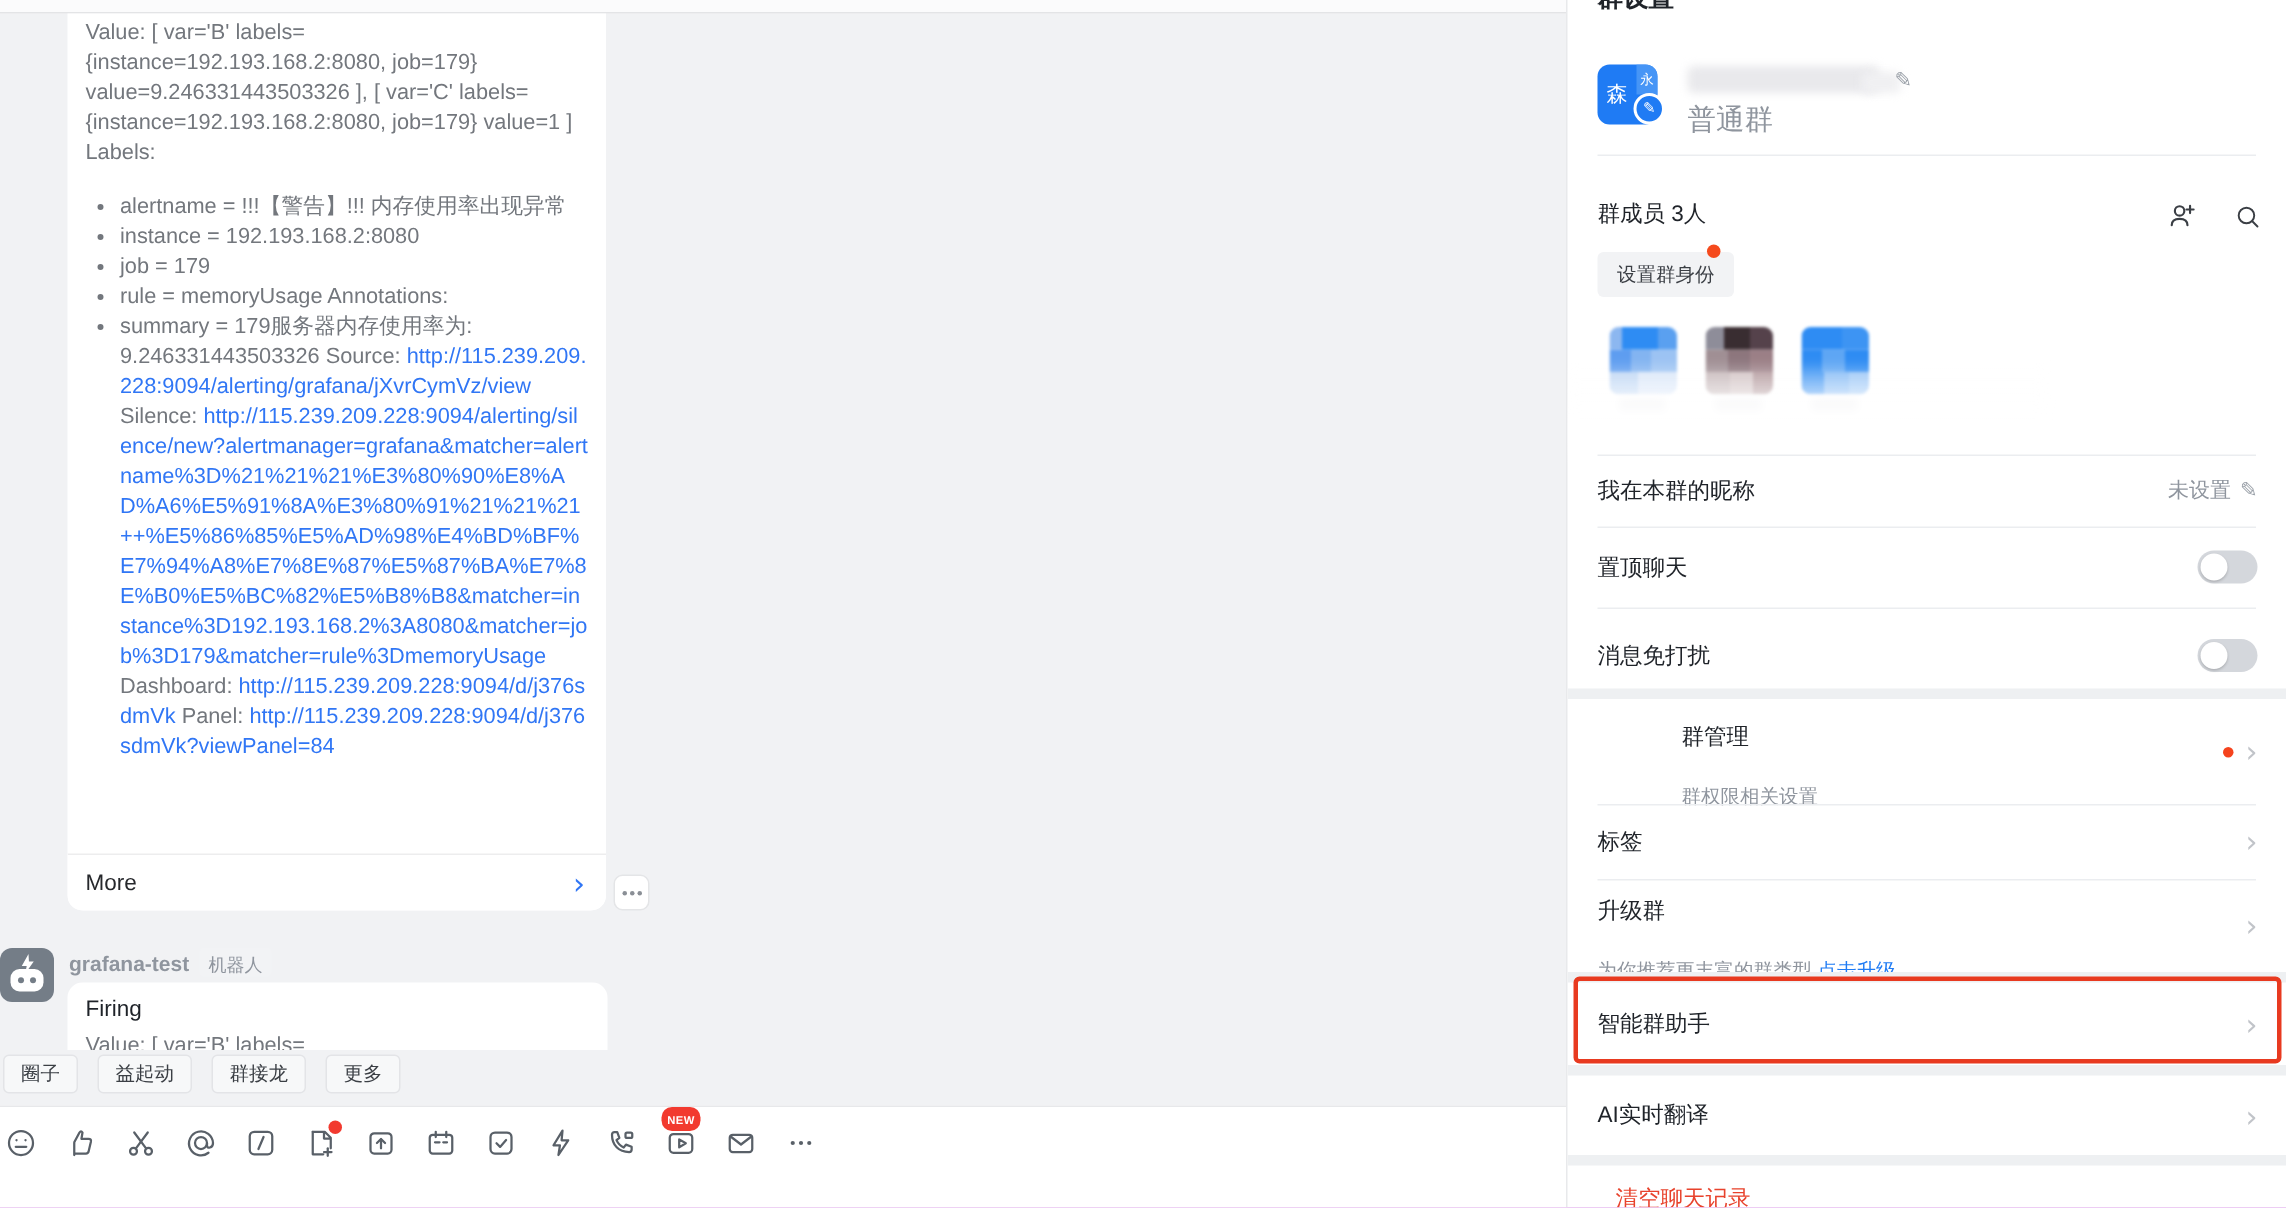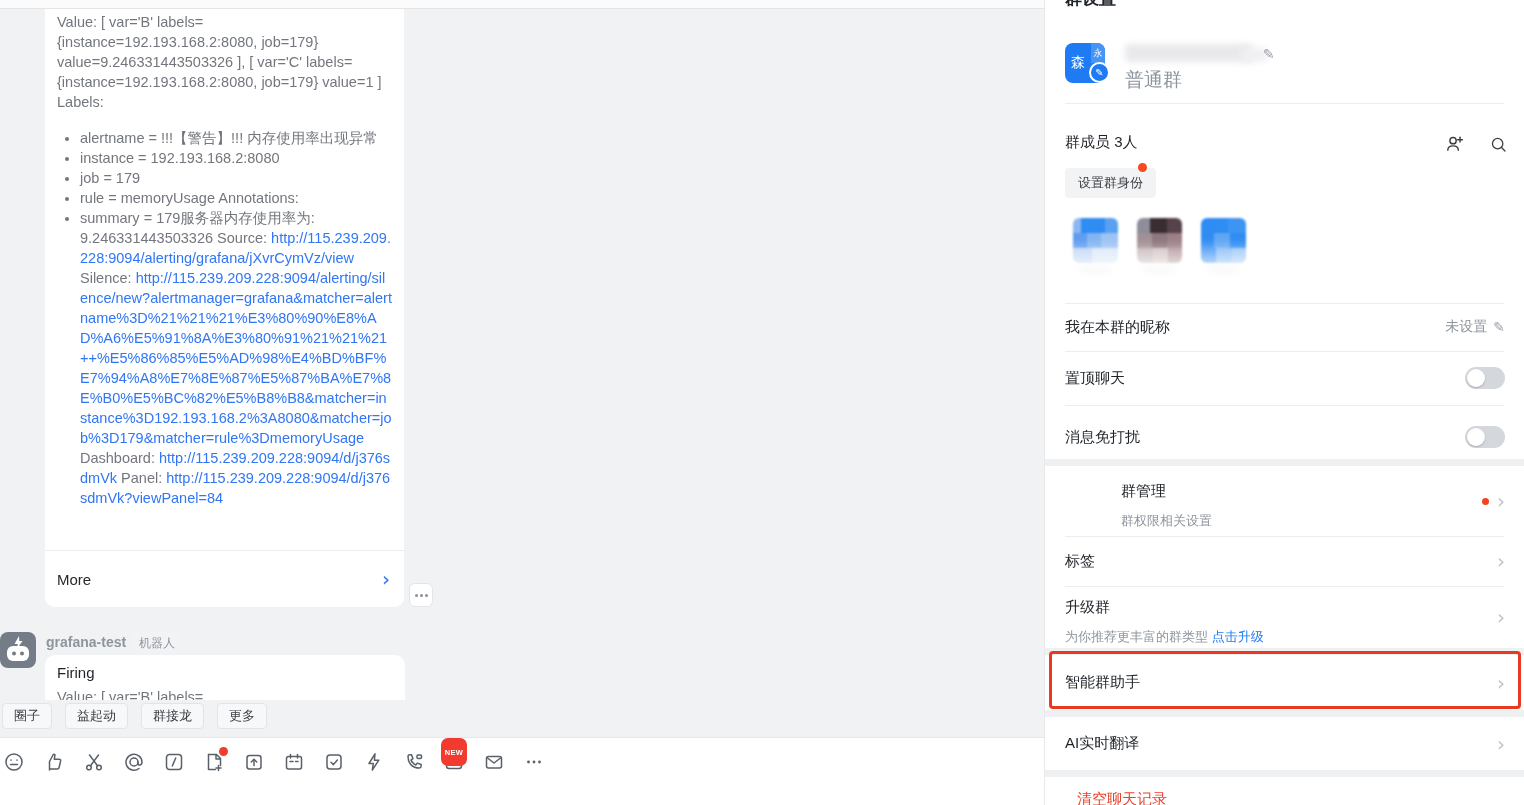--- a/index.html
+++ b/index.html
@@ -11,21 +11,21 @@
   .chat { position:absolute; left:0; top:0; width:1044px; height:805px; background:#f1f2f4; }
   .chat-topstrip { position:absolute; left:0; top:0; width:1044px; height:9px; background:#fbfbfc; border-bottom:1px solid #e3e4e6; }
 
   .bubble1 { position:absolute; left:45px; top:9px; width:359px; height:598px; background:#fff; border-radius:0 0 10px 10px; overflow:hidden; }
   .bubble1-content { position:absolute; left:0; top:0; right:0; bottom:41px; padding:3px 12px 0 12px; overflow:hidden;
                      font-size:14.5px; line-height:20px; color:#73777d; }
   .bubble1-content .vline { word-break:break-all; }
   .bubble1-content ul { margin-top:16px; padding-left:23px; }
   .bubble1-content li { line-height:20px; word-break:break-word; }
   .bubble1-content a { color:#3076f5; text-decoration:none; word-break:break-all; }
-  .more-row { position:absolute; left:0; bottom:0; width:100%; height:57px; border-top:1px solid #ededee; background:#fff;
+  .more-row { position:absolute; left:0; bottom:0; width:100%; height:38px; border-top:1px solid #ededee; background:#fff;
               display:flex; align-items:center; justify-content:space-between; padding:0 14px 0 12px; }
   .more-label { font-size:15px; color:#26282c; }
   .chev { font-size:20px; line-height:1; color:#c1c4c9; font-family:"DejaVu Sans",sans-serif; }
   .chev.blue { color:#3076f5; }
 
   .msg-more-btn { position:absolute; left:409px; top:583px; width:24px; height:24px; background:#fff; border:1px solid #e4e5e7;
                   border-radius:6px; display:flex; align-items:center; justify-content:center; gap:2px; }
   .msg-more-btn i { width:3px; height:3px; border-radius:50%; background:#8a8f96; }
 
   .robot-avatar { position:absolute; left:0; top:632px; width:36px; height:36px; border-radius:8px; background:#747d87; overflow:hidden; }
@@ -39,21 +39,21 @@
   .tabs-row { position:absolute; left:2px; top:703px; display:flex; gap:13px; }
   .tab-btn { height:26px; padding:0 11px; background:#f7f8f9; border:1px solid #e3e4e7; border-radius:4px;
              display:flex; align-items:center; font-size:13px; color:#3b3f45; }
 
   .composer { position:absolute; left:0; top:737px; width:1044px; height:68px; background:#fff; border-top:1px solid #e7e8ea; }
   .icon-row { position:absolute; left:2px; top:12px; display:flex; gap:16px; }
   .ticon { position:relative; width:24px; height:24px; display:flex; align-items:center; justify-content:center; }
   .ticon svg { stroke:#596068; fill:none; stroke-width:1.5; stroke-linecap:round; stroke-linejoin:round; }
   .reddot { position:absolute; border-radius:50%; background:#f23a2f; }
   .dot-doc { right:-2px; top:-3px; width:9px; height:9px; }
-  .new-badge { position:absolute; left:-1px; top:-12px; min-width:26px; height:28px; padding:0 3px; background:#f23a2f; border-radius:7px;
+  .new-badge { position:absolute; left:-1px; top:-12px; min-width:26px; height:16px; padding:0 3px; background:#f23a2f; border-radius:7px;
                color:#fff; font-size:7.5px; font-weight:bold; display:flex; align-items:center; justify-content:center; letter-spacing:.3px; }
 
   
   .panel { position:absolute; left:1044px; top:0; width:480px; height:805px; background:#fff; border-left:1px solid #e8e9eb; overflow:hidden; }
   .panel-header { position:absolute; left:20px; top:-13px; font-size:17px; font-weight:bold; color:#1f2329; }
   .g-avatar { position:absolute; left:20px; top:43px; width:40px; height:40px; border-radius:8px; background:#1f7bf4; overflow:hidden; }
   .g-avatar .main { position:absolute; left:0; top:0; width:26px; height:40px; display:flex; align-items:center; justify-content:center;
                     color:#fff; font-size:14px; }
   .g-avatar .corner { position:absolute; right:0; top:0; width:14px; height:20px; background:#4695f6; display:flex; align-items:center; justify-content:center;
                       color:#fff; font-size:9px; }
@@ -95,21 +95,21 @@
   .fog { position:absolute; left:0; top:244px; width:320px; height:60px; background:linear-gradient(180deg,rgba(255,255,255,.15),#fff 55%,#fff);
          filter:blur(4px); }
 
   .row { position:absolute; left:0; width:480px; display:flex; align-items:center; }
   .row-label { position:absolute; left:20px; font-size:15px; color:#1f2329; }
   .row-right { position:absolute; right:20px; display:flex; align-items:center; gap:6px; }
   .muted { font-size:14px; color:#8f959e; }
   .toggle { width:40px; height:22px; border-radius:11px; background:#d4d7dc; position:relative; }
   .toggle .knob { position:absolute; left:2px; top:2px; width:18px; height:18px; border-radius:50%; background:#fff; box-shadow:0 1px 2px rgba(0,0,0,.2); }
   .row-title { font-size:15px; color:#1f2329; }
-  .row-sub { font-size:13px; color:#8f959e; margin-top:11px; }
+  .row-sub { font-size:13px; color:#8f959e; margin-top:21px; }
   .link-blue { color:#1f7bf4; }
   .dot-manage { width:7px; height:7px; border-radius:50%; background:#f5431d; }
 
   .annotation-box { position:absolute; left:4px; top:651px; width:472px; height:58px; border:3px solid #e83a20; border-radius:4px; pointer-events:none; }
   .clear-label { position:absolute; left:32px; top:790px; font-size:15px; color:#e8432d; }
 </style>
 </head>
 <body>
 
 <div class="app">

